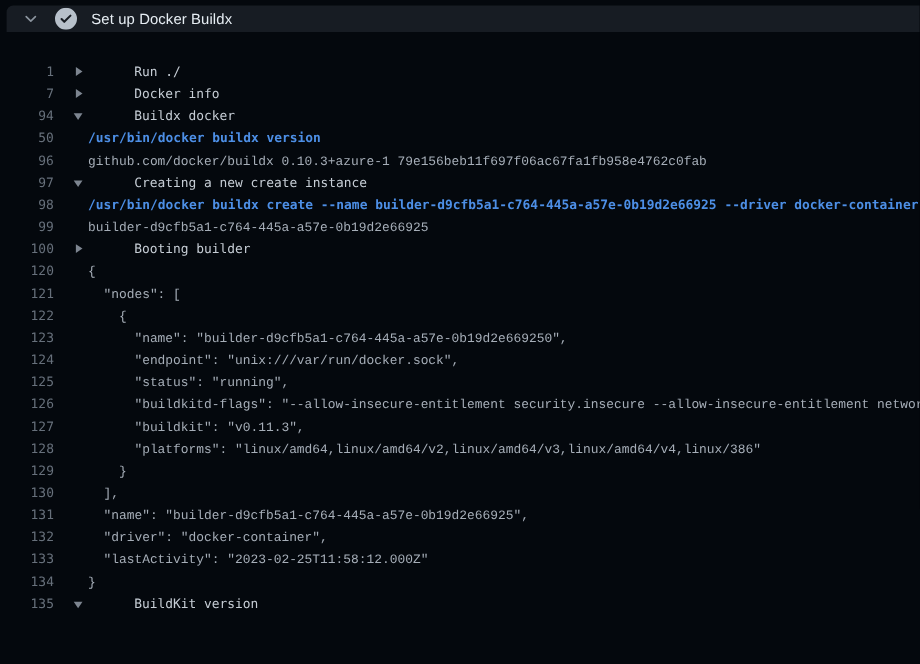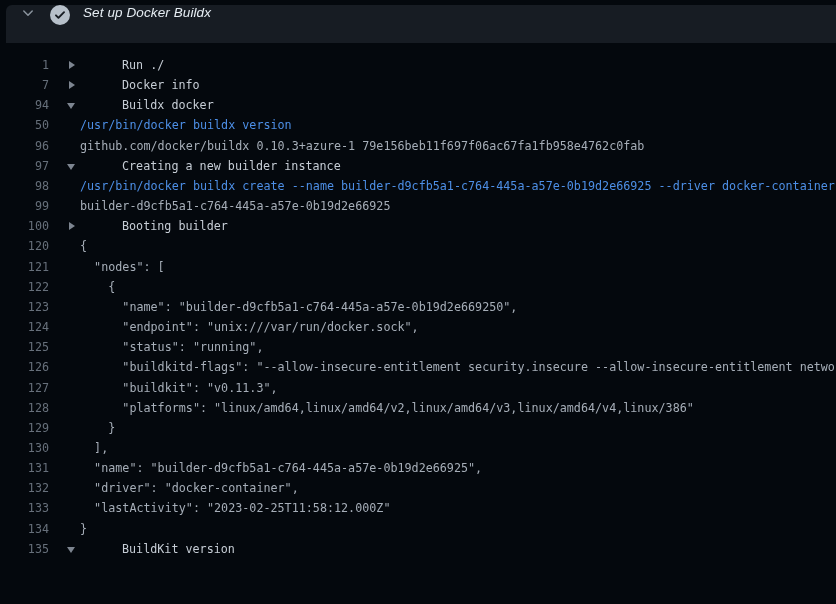--- a/index.html
+++ b/index.html
@@ -9,27 +9,26 @@
     height: 604px;
     background: #04080d;
     overflow: hidden;
     font-family: "Liberation Sans", sans-serif;
   }
   .step-header {
     position: absolute;
     top: 5px;
     left: 6px;
     right: 0;
-    height: 38px;
+    height: 24px;
     background: #171c23;
     border-top-left-radius: 6px;
     display: flex;
-    align-items: flex-start;
+    align-items: center;
     cursor: pointer;
-    font-style: italic;
   }
   .chev-wrap {
     width: 16px;
     height: 16px;
     margin-left: 14px;
     display: flex;
     align-items: center;
     justify-content: center;
   }
   .check-wrap {
@@ -88,22 +87,22 @@
     border-left: 6px solid #7d8590;
   }
   .tri-down {
     left: 67px;
     top: 8px;
     border-left: 4px solid transparent;
     border-right: 4px solid transparent;
     border-top: 6px solid #7d8590;
   }
   .txt.group   { color: #c6cdd5; padding-left: 42px; }
-  .txt.plain   { color: #a6aeb8; }
-  .txt.command { color: #4d8fe6; font-weight: normal; }
+  .txt.plain   { color: #a6aeb8; font-family: Liberation Mono, monospace; }
+  .txt.command { color: #4d8fe6; font-weight: bold; }
 </style>
 </head>
 <body>
 
 <div class="step-header">
   <span class="chev-wrap">
     <svg width="14" height="14" viewBox="0 0 16 16">
       <path d="M3.2 5.8 8 10.6l4.8-4.8" stroke="#8b949e" stroke-width="1.7" fill="none" stroke-linecap="round" stroke-linejoin="round"></path>
     </svg>
   </span>
@@ -114,21 +113,21 @@
   </span>
   <span class="step-title">Set up Docker Buildx</span>
 </div>
 
 <div class="log">
     <div class="row"><span class="num">1</span><span class="arrow tri-right"></span><span class="txt group">Run ./</span></div>
     <div class="row"><span class="num">7</span><span class="arrow tri-right"></span><span class="txt group">Docker info</span></div>
     <div class="row"><span class="num">94</span><span class="arrow tri-down"></span><span class="txt group">Buildx docker</span></div>
     <div class="row"><span class="num">50</span><span class="txt command">/usr/bin/docker buildx version</span></div>
     <div class="row"><span class="num">96</span><span class="txt plain">github.com/docker/buildx 0.10.3+azure-1 79e156beb11f697f06ac67fa1fb958e4762c0fab</span></div>
-    <div class="row"><span class="num">97</span><span class="arrow tri-down"></span><span class="txt group">Creating a new builder instance</span></div>
+    <div class="row"><span class="num">97</span><span class="arrow tri-down"></span><span class="txt group">Creating a new create instance</span></div>
     <div class="row"><span class="num">98</span><span class="txt command">/usr/bin/docker buildx create --name builder-d9cfb5a1-c764-445a-a57e-0b19d2e66925 --driver docker-container</span></div>
     <div class="row"><span class="num">99</span><span class="txt plain">builder-d9cfb5a1-c764-445a-a57e-0b19d2e66925</span></div>
     <div class="row"><span class="num">100</span><span class="arrow tri-right"></span><span class="txt group">Booting builder</span></div>
     <div class="row"><span class="num">120</span><span class="txt plain">{</span></div>
     <div class="row"><span class="num">121</span><span class="txt plain">  "nodes": [</span></div>
     <div class="row"><span class="num">122</span><span class="txt plain">    {</span></div>
     <div class="row"><span class="num">123</span><span class="txt plain">      "name": "builder-d9cfb5a1-c764-445a-a57e-0b19d2e669250",</span></div>
     <div class="row"><span class="num">124</span><span class="txt plain">      "endpoint": "unix:///var/run/docker.sock",</span></div>
     <div class="row"><span class="num">125</span><span class="txt plain">      "status": "running",</span></div>
     <div class="row"><span class="num">126</span><span class="txt plain">      "buildkitd-flags": "--allow-insecure-entitlement security.insecure --allow-insecure-entitlement network.host",</span></div>

